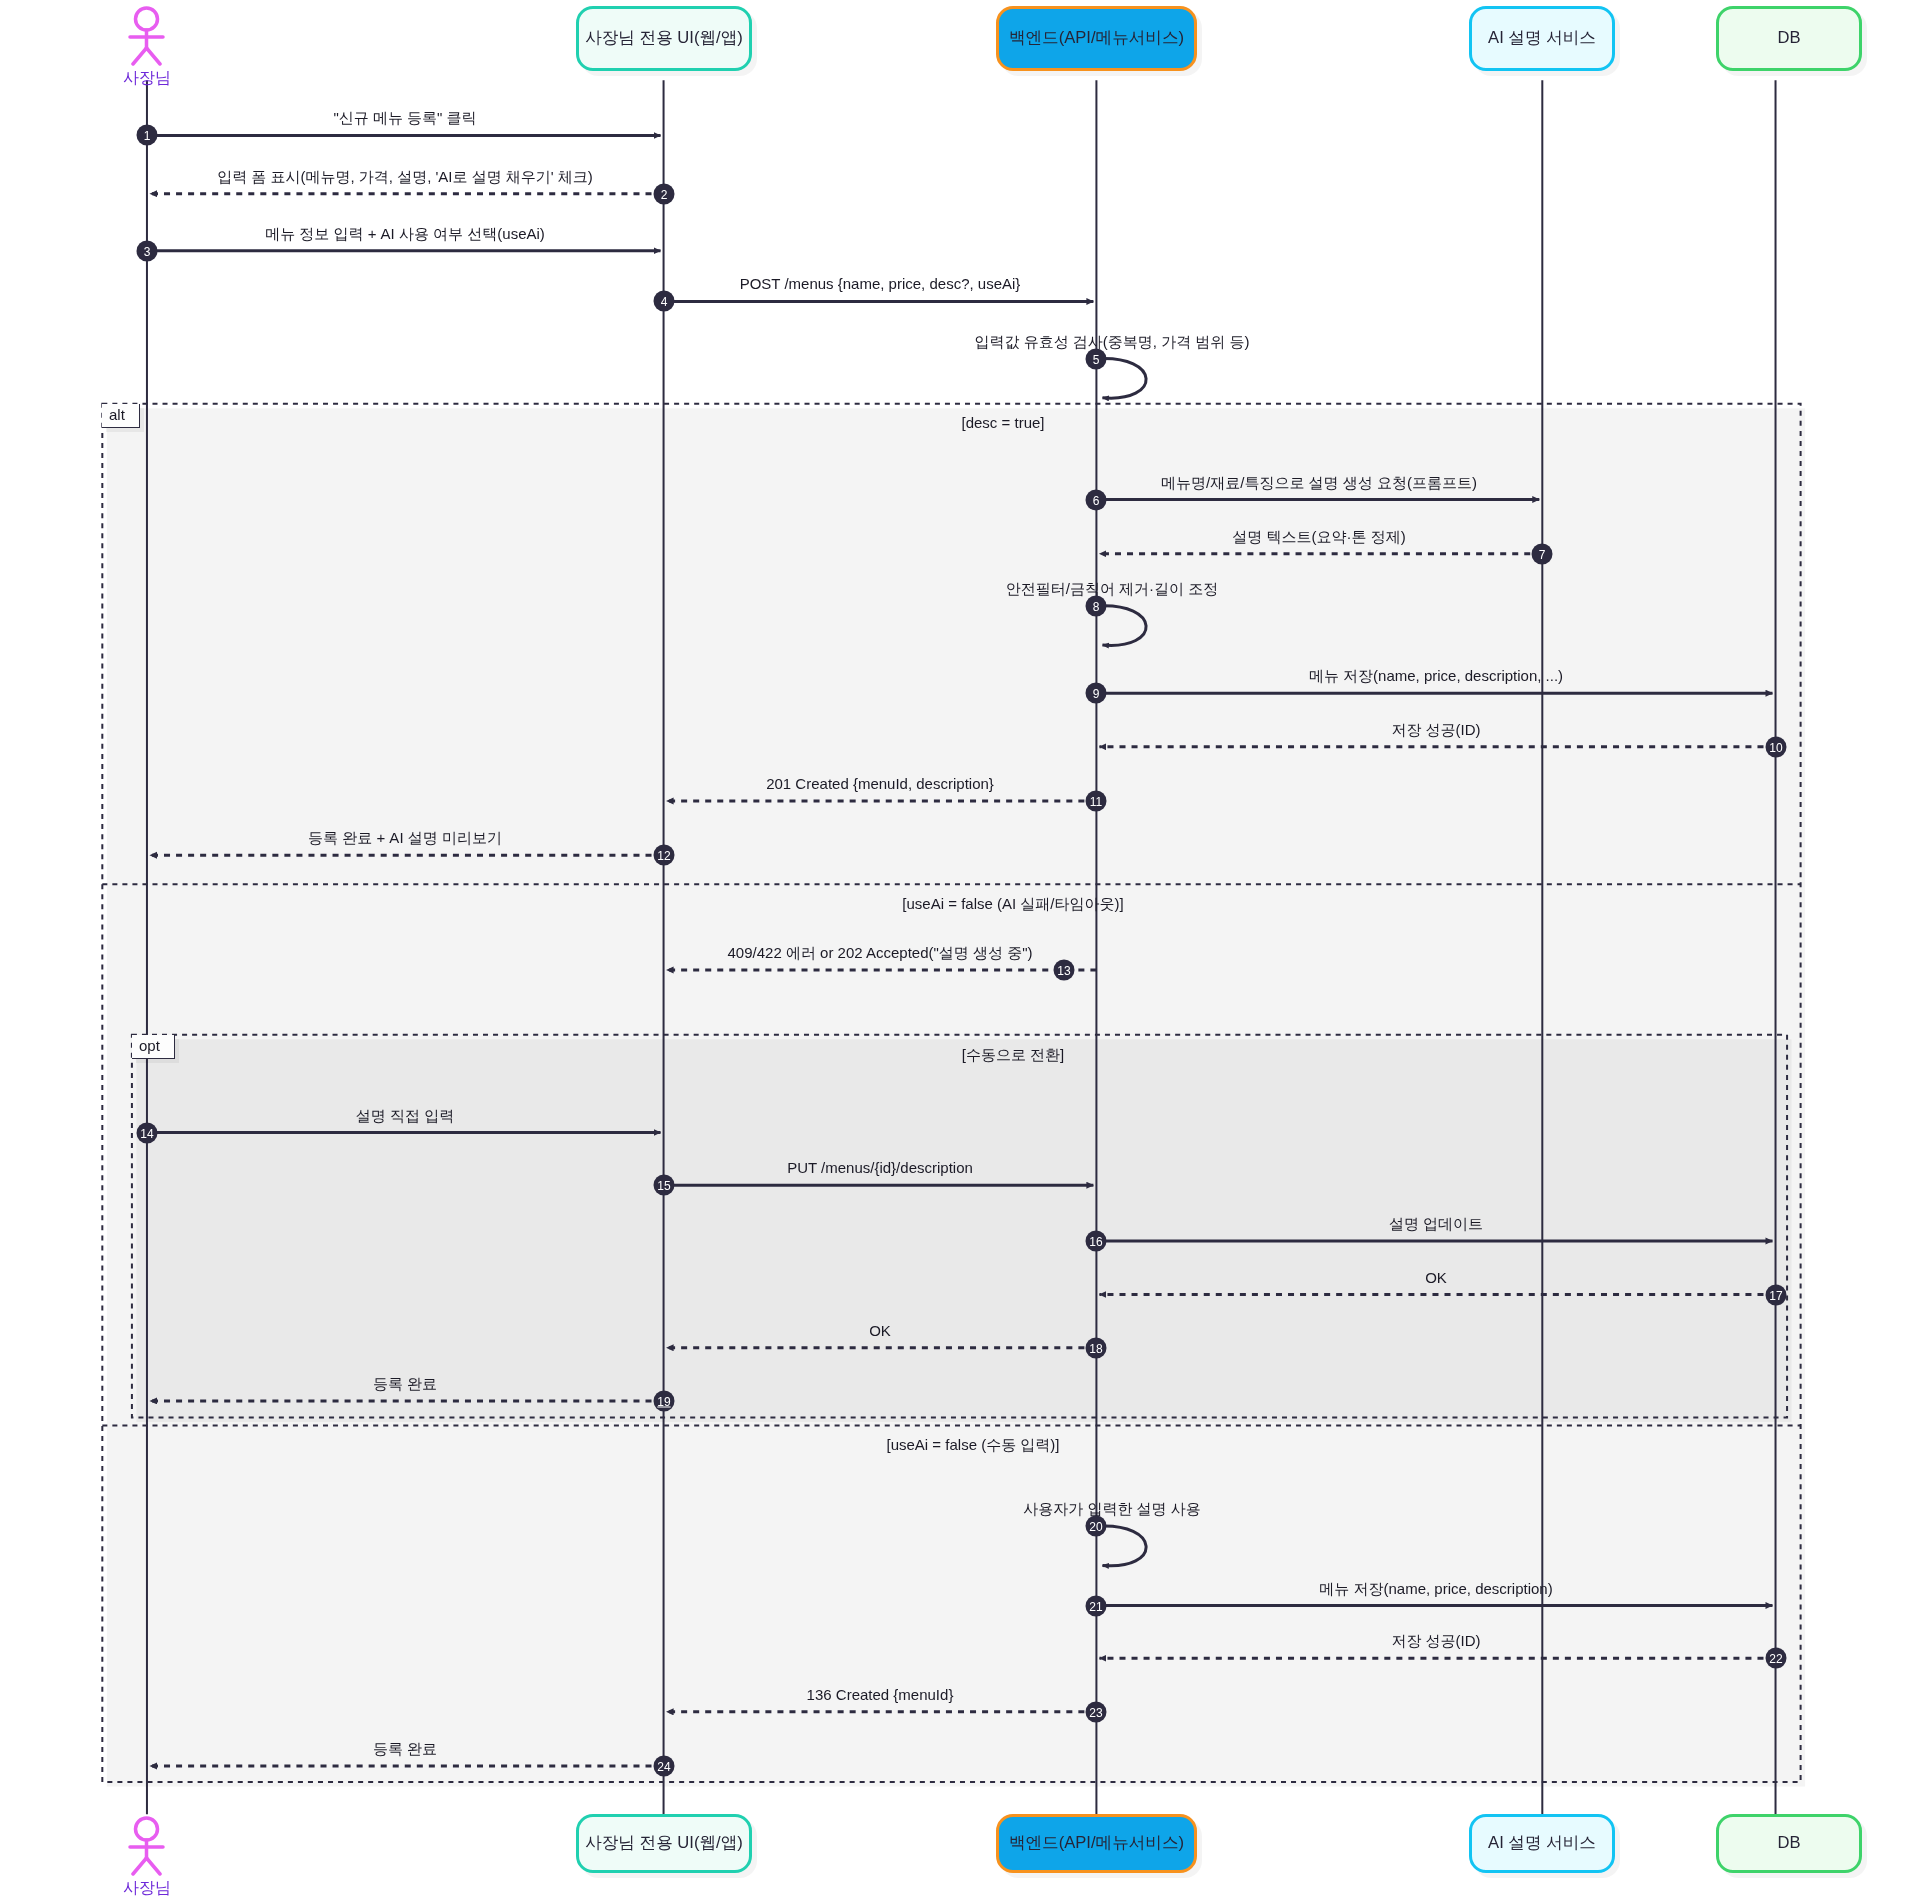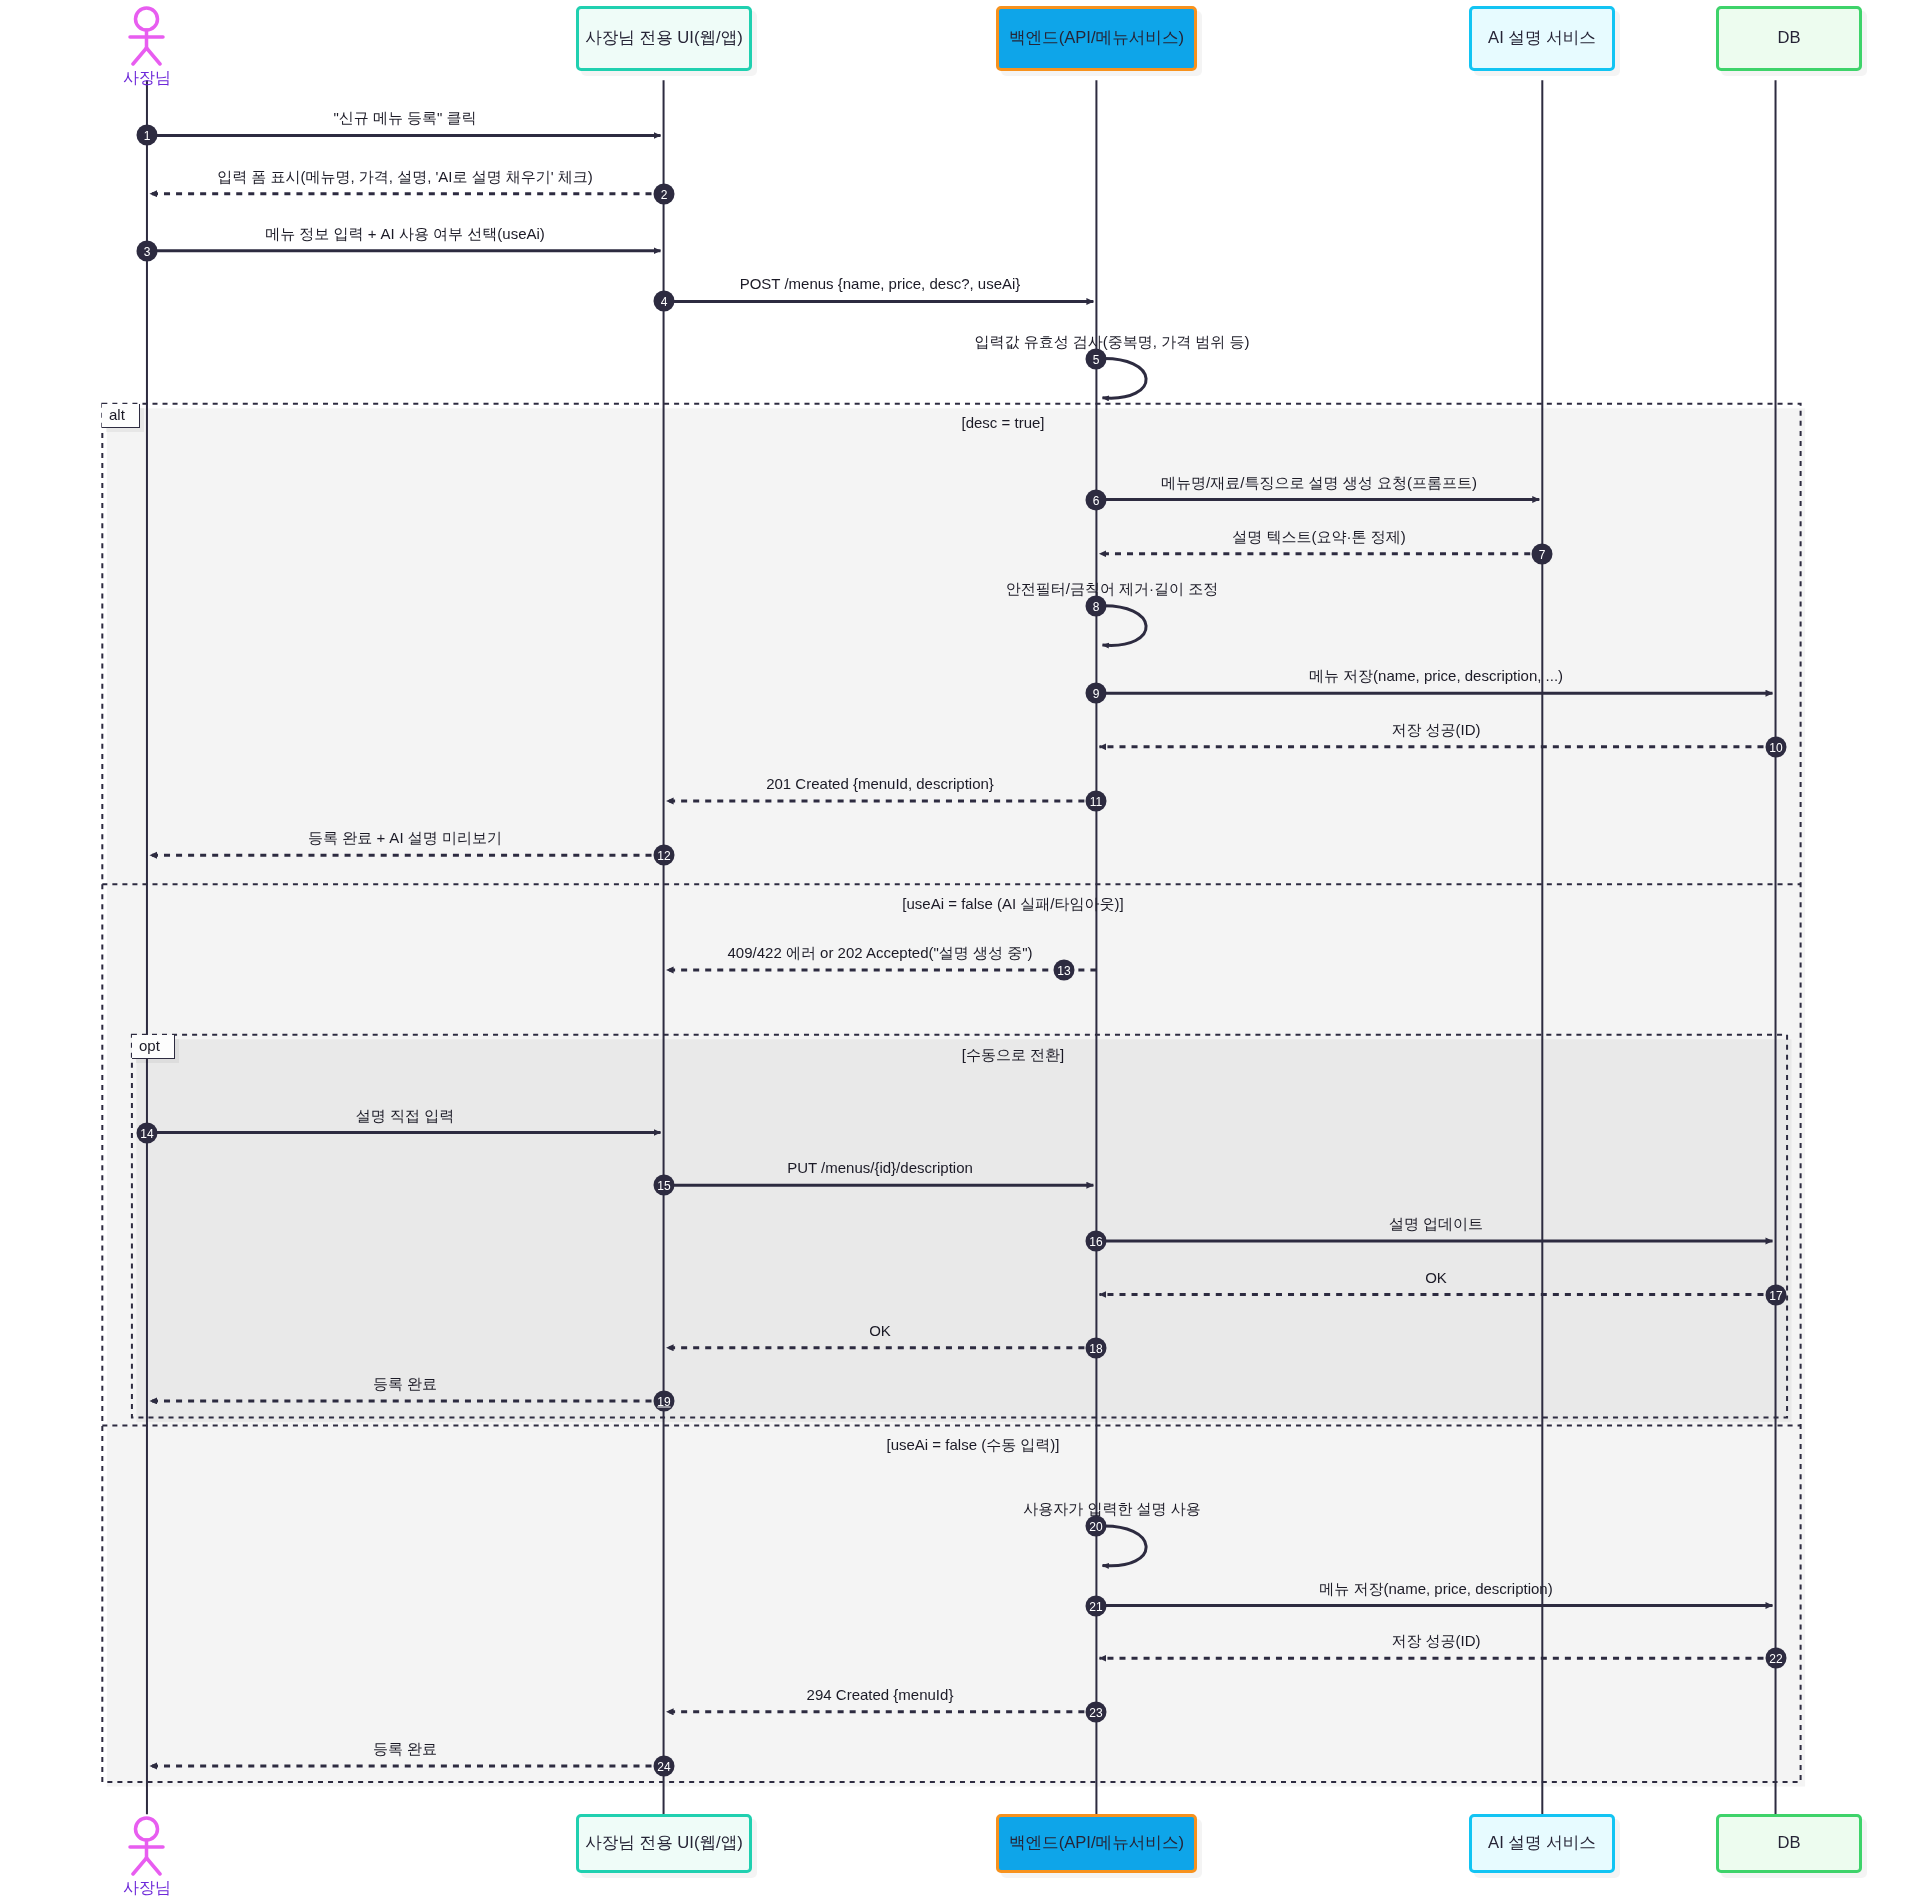--- a/index.html
+++ b/index.html
@@ -17,21 +17,21 @@
   }
   svg#wire {
     position: absolute;
     left: 0; top: 0;
     width: 1926px; height: 1904px;
     pointer-events: none;
   }
   
   .participant {
     position: absolute;
-    border-radius: 5px;
+    border-radius: 17px;
     display: flex;
     align-items: center;
     justify-content: center;
     text-align: center;
     font-size: 16.6px;
     color: #262436;
     font-weight: 400;
     line-height: 1.25;
     padding: 3px 5px;
     box-shadow: 5px 5px 0 0 rgba(0,0,0,0.045);
@@ -277,20 +277,20 @@
       <div class="msg-label" style="left: 880px; top: 1322px;">OK</div>
       <div class="seqnum" style="left: 1096px; top: 1348px;">18</div>
       <div class="msg-label" style="left: 405px; top: 1375px;">등록 완료</div>
       <div class="seqnum" style="left: 664px; top: 1401px; text-decoration: underline;">19</div>
       <div class="msg-label" style="left: 1112px; top: 1500px; transform: translateX(-50%);">사용자가 입력한 설명 사용</div>
       <div class="seqnum" style="left: 1096px; top: 1526px;">20</div>
       <div class="msg-label" style="left: 1436px; top: 1580px;">메뉴 저장(name, price, description)</div>
       <div class="seqnum" style="left: 1096px; top: 1606px;">21</div>
       <div class="msg-label" style="left: 1436px; top: 1632px;">저장 성공(ID)</div>
       <div class="seqnum" style="left: 1776px; top: 1658px;">22</div>
-      <div class="msg-label" style="left: 880px; top: 1686px;">294 Created {menuId}</div>
+      <div class="msg-label" style="left: 880px; top: 1686px;">136 Created {menuId}</div>
       <div class="seqnum" style="left: 1096px; top: 1712px;">23</div>
       <div class="msg-label" style="left: 405px; top: 1740px;">등록 완료</div>
       <div class="seqnum" style="left: 664px; top: 1766px;">24</div>
     </div>
 
 </div>
 
 
 </body></html>

